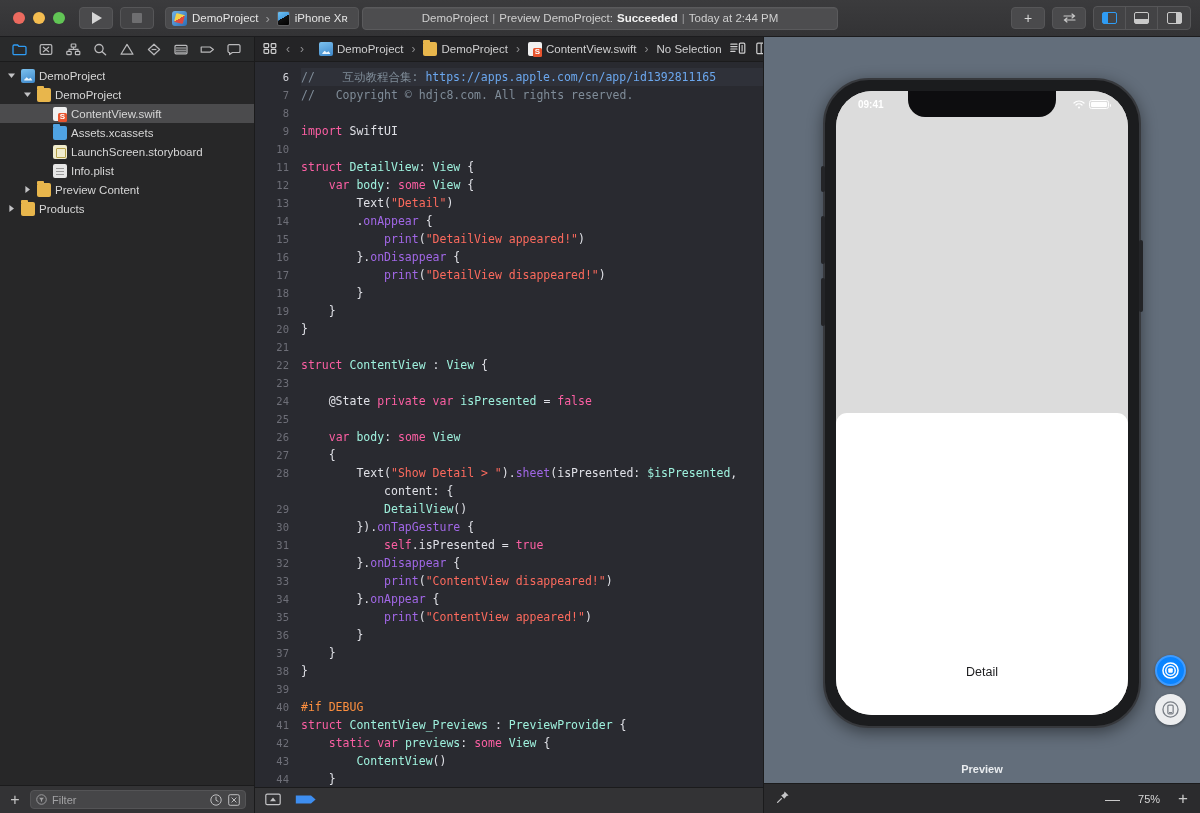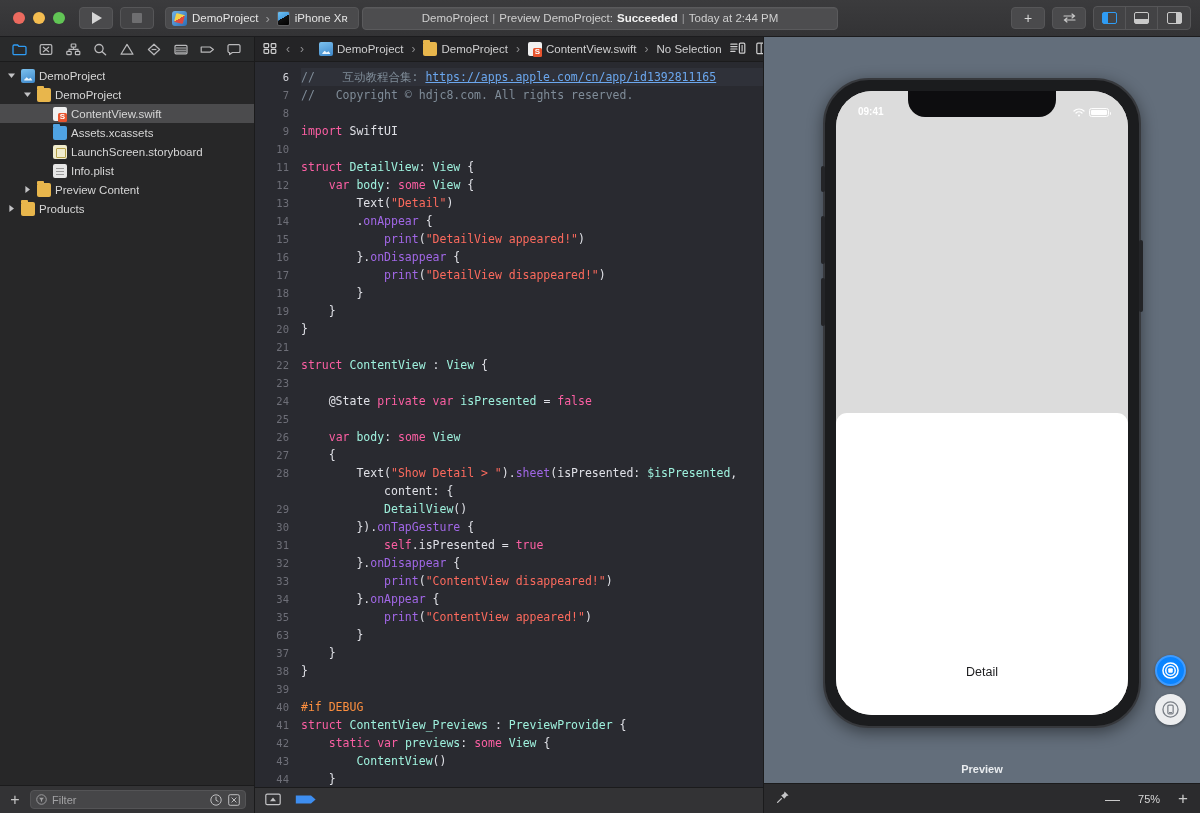--- a/index.html
+++ b/index.html
@@ -192,21 +192,21 @@
     color: #dfe0e6; white-space: pre; overflow: hidden;
   }
   .cl { height: 18px; line-height: 18px; }
   .cl.cur { background: #2f3139; }
   .k { color: #fc5fa3; }      
   .ty { color: #9ef1dd; }     
   .str { color: #fc6a5d; }    
   .cm { color: #7f8c98; }     
   .fn { color: #a167e6; }
   .pd { color: #fd8f3f; margin-top: 40px; }     
-  .url { color: #6ba7ee; text-decoration: underline; }
+  .url { color: #6ba7ee; }
   .plain { color: #dfe0e6; }
 
   .editorfooter {
     height: 26px; flex: 0 0 26px; background: #333335;
     border-top: 1px solid #1b1b1c;
     display: flex; align-items: center; padding: 0 10px; gap: 14px;
   }
 
   
   .canvas {
@@ -235,21 +235,21 @@
     width: 100%; height: 100%; border-radius: 36px; overflow: hidden;
     position: relative; background: #dcdcdc;
   }
   .notch {
     position: absolute; top: 0; left: 50%; transform: translateX(-50%);
     width: 148px; height: 26px; background: #0d0d0f;
     border-radius: 0 0 17px 17px; z-index: 6;
   }
   .statusbar {
     position: absolute; top: 0; left: 0; right: 0; height: 26px;
-    display: flex; align-items: flex-end; justify-content: space-between;
+    display: flex; align-items: center; justify-content: space-between;
     padding: 0 19px 0 22px; font-size: 10px; color: #ffffff; font-weight: 700;
     z-index: 5;
   }
   .sb-right { display: flex; align-items: center; gap: 4px; }
   .wifi-ic { width: 12px; height: 9px; position: relative; }
   .batt {
     width: 20px; height: 9px; border: 1px solid #ffffff; border-radius: 2.5px;
     position: relative; opacity: 0.95;
   }
   .batt::before { content:""; position: absolute; left: 1px; top: 1px; bottom: 1px; right: 1px; background: #fff; border-radius: 1px; }
@@ -569,21 +569,21 @@
             <div class="gln">27</div>
             <div class="gln">28</div>
             <div class="gln"></div>
             <div class="gln">29</div>
             <div class="gln">30</div>
             <div class="gln">31</div>
             <div class="gln">32</div>
             <div class="gln">33</div>
             <div class="gln">34</div>
             <div class="gln">35</div>
-            <div class="gln">63</div>
+            <div class="gln">36</div>
             <div class="gln">37</div>
             <div class="gln">38</div>
             <div class="gln">39</div>
             <div class="gln">40</div>
             <div class="gln">41</div>
             <div class="gln">42</div>
             <div class="gln">43</div>
             <div class="gln">44</div>
           </div>
         <div class="code" id="code"><div class="cl cur"><span class="cm">// </span><span class="cm">   互动教程合集: </span><span class="url">https://apps.apple.com/cn/app/id1392811165</span></div><div class="cl"><span class="cm">// </span><span class="cm">  Copyright © hdjc8.com. All rights reserved.</span></div><div class="cl">&nbsp;</div><div class="cl"><span class="k">import</span><span class="plain"> SwiftUI</span></div><div class="cl">&nbsp;</div><div class="cl"><span class="k">struct</span><span class="plain"> </span><span class="ty">DetailView</span><span class="plain">: </span><span class="ty">View</span><span class="plain"> {</span></div><div class="cl"><span class="plain">    </span><span class="k">var</span><span class="plain"> </span><span class="ty">body</span><span class="plain">: </span><span class="k">some</span><span class="plain"> </span><span class="ty">View</span><span class="plain"> {</span></div><div class="cl"><span class="plain">        Text(</span><span class="str">"Detail"</span><span class="plain">)</span></div><div class="cl"><span class="plain">        .</span><span class="fn">onAppear</span><span class="plain"> {</span></div><div class="cl"><span class="plain">            </span><span class="fn">print</span><span class="plain">(</span><span class="str">"DetailView appeared!"</span><span class="plain">)</span></div><div class="cl"><span class="plain">        }.</span><span class="fn">onDisappear</span><span class="plain"> {</span></div><div class="cl"><span class="plain">            </span><span class="fn">print</span><span class="plain">(</span><span class="str">"DetailView disappeared!"</span><span class="plain">)</span></div><div class="cl"><span class="plain">        }</span></div><div class="cl"><span class="plain">    }</span></div><div class="cl"><span class="plain">}</span></div><div class="cl">&nbsp;</div><div class="cl"><span class="k">struct</span><span class="plain"> </span><span class="ty">ContentView</span><span class="plain"> : </span><span class="ty">View</span><span class="plain"> {</span></div><div class="cl">&nbsp;</div><div class="cl"><span class="plain">    @State </span><span class="k">private</span><span class="plain"> </span><span class="k">var</span><span class="plain"> </span><span class="ty">isPresented</span><span class="plain"> = </span><span class="k">false</span></div><div class="cl">&nbsp;</div><div class="cl"><span class="plain">    </span><span class="k">var</span><span class="plain"> </span><span class="ty">body</span><span class="plain">: </span><span class="k">some</span><span class="plain"> </span><span class="ty">View</span></div><div class="cl"><span class="plain">    {</span></div><div class="cl"><span class="plain">        Text(</span><span class="str">"Show Detail &gt; "</span><span class="plain">).</span><span class="fn">sheet</span><span class="plain">(isPresented: </span><span class="ty">$isPresented</span><span class="plain">,</span></div><div class="cl"><span class="plain">            content: {</span></div><div class="cl"><span class="plain">            </span><span class="ty">DetailView</span><span class="plain">()</span></div><div class="cl"><span class="plain">        }).</span><span class="fn">onTapGesture</span><span class="plain"> {</span></div><div class="cl"><span class="plain">            </span><span class="k">self</span><span class="plain">.isPresented = </span><span class="k">true</span></div><div class="cl"><span class="plain">        }.</span><span class="fn">onDisappear</span><span class="plain"> {</span></div><div class="cl"><span class="plain">            </span><span class="fn">print</span><span class="plain">(</span><span class="str">"ContentView disappeared!"</span><span class="plain">)</span></div><div class="cl"><span class="plain">        }.</span><span class="fn">onAppear</span><span class="plain"> {</span></div><div class="cl"><span class="plain">            </span><span class="fn">print</span><span class="plain">(</span><span class="str">"ContentView appeared!"</span><span class="plain">)</span></div><div class="cl"><span class="plain">        }</span></div><div class="cl"><span class="plain">    }</span></div><div class="cl"><span class="plain">}</span></div><div class="cl">&nbsp;</div><div class="cl"><span class="pd">#if DEBUG</span></div><div class="cl"><span class="k">struct</span><span class="plain"> </span><span class="ty">ContentView_Previews</span><span class="plain"> : </span><span class="ty">PreviewProvider</span><span class="plain"> {</span></div><div class="cl"><span class="plain">    </span><span class="k">static</span><span class="plain"> </span><span class="k">var</span><span class="plain"> </span><span class="ty">previews</span><span class="plain">: </span><span class="k">some</span><span class="plain"> </span><span class="ty">View</span><span class="plain"> {</span></div><div class="cl"><span class="plain">        </span><span class="ty">ContentView</span><span class="plain">()</span></div><div class="cl"><span class="plain">    }</span></div></div>

